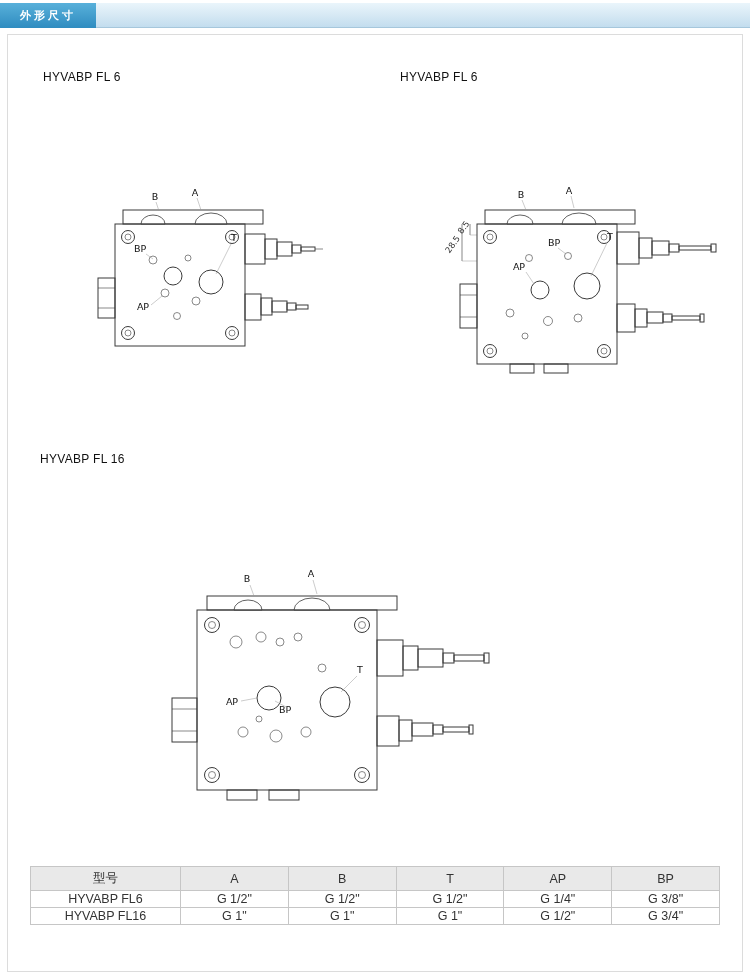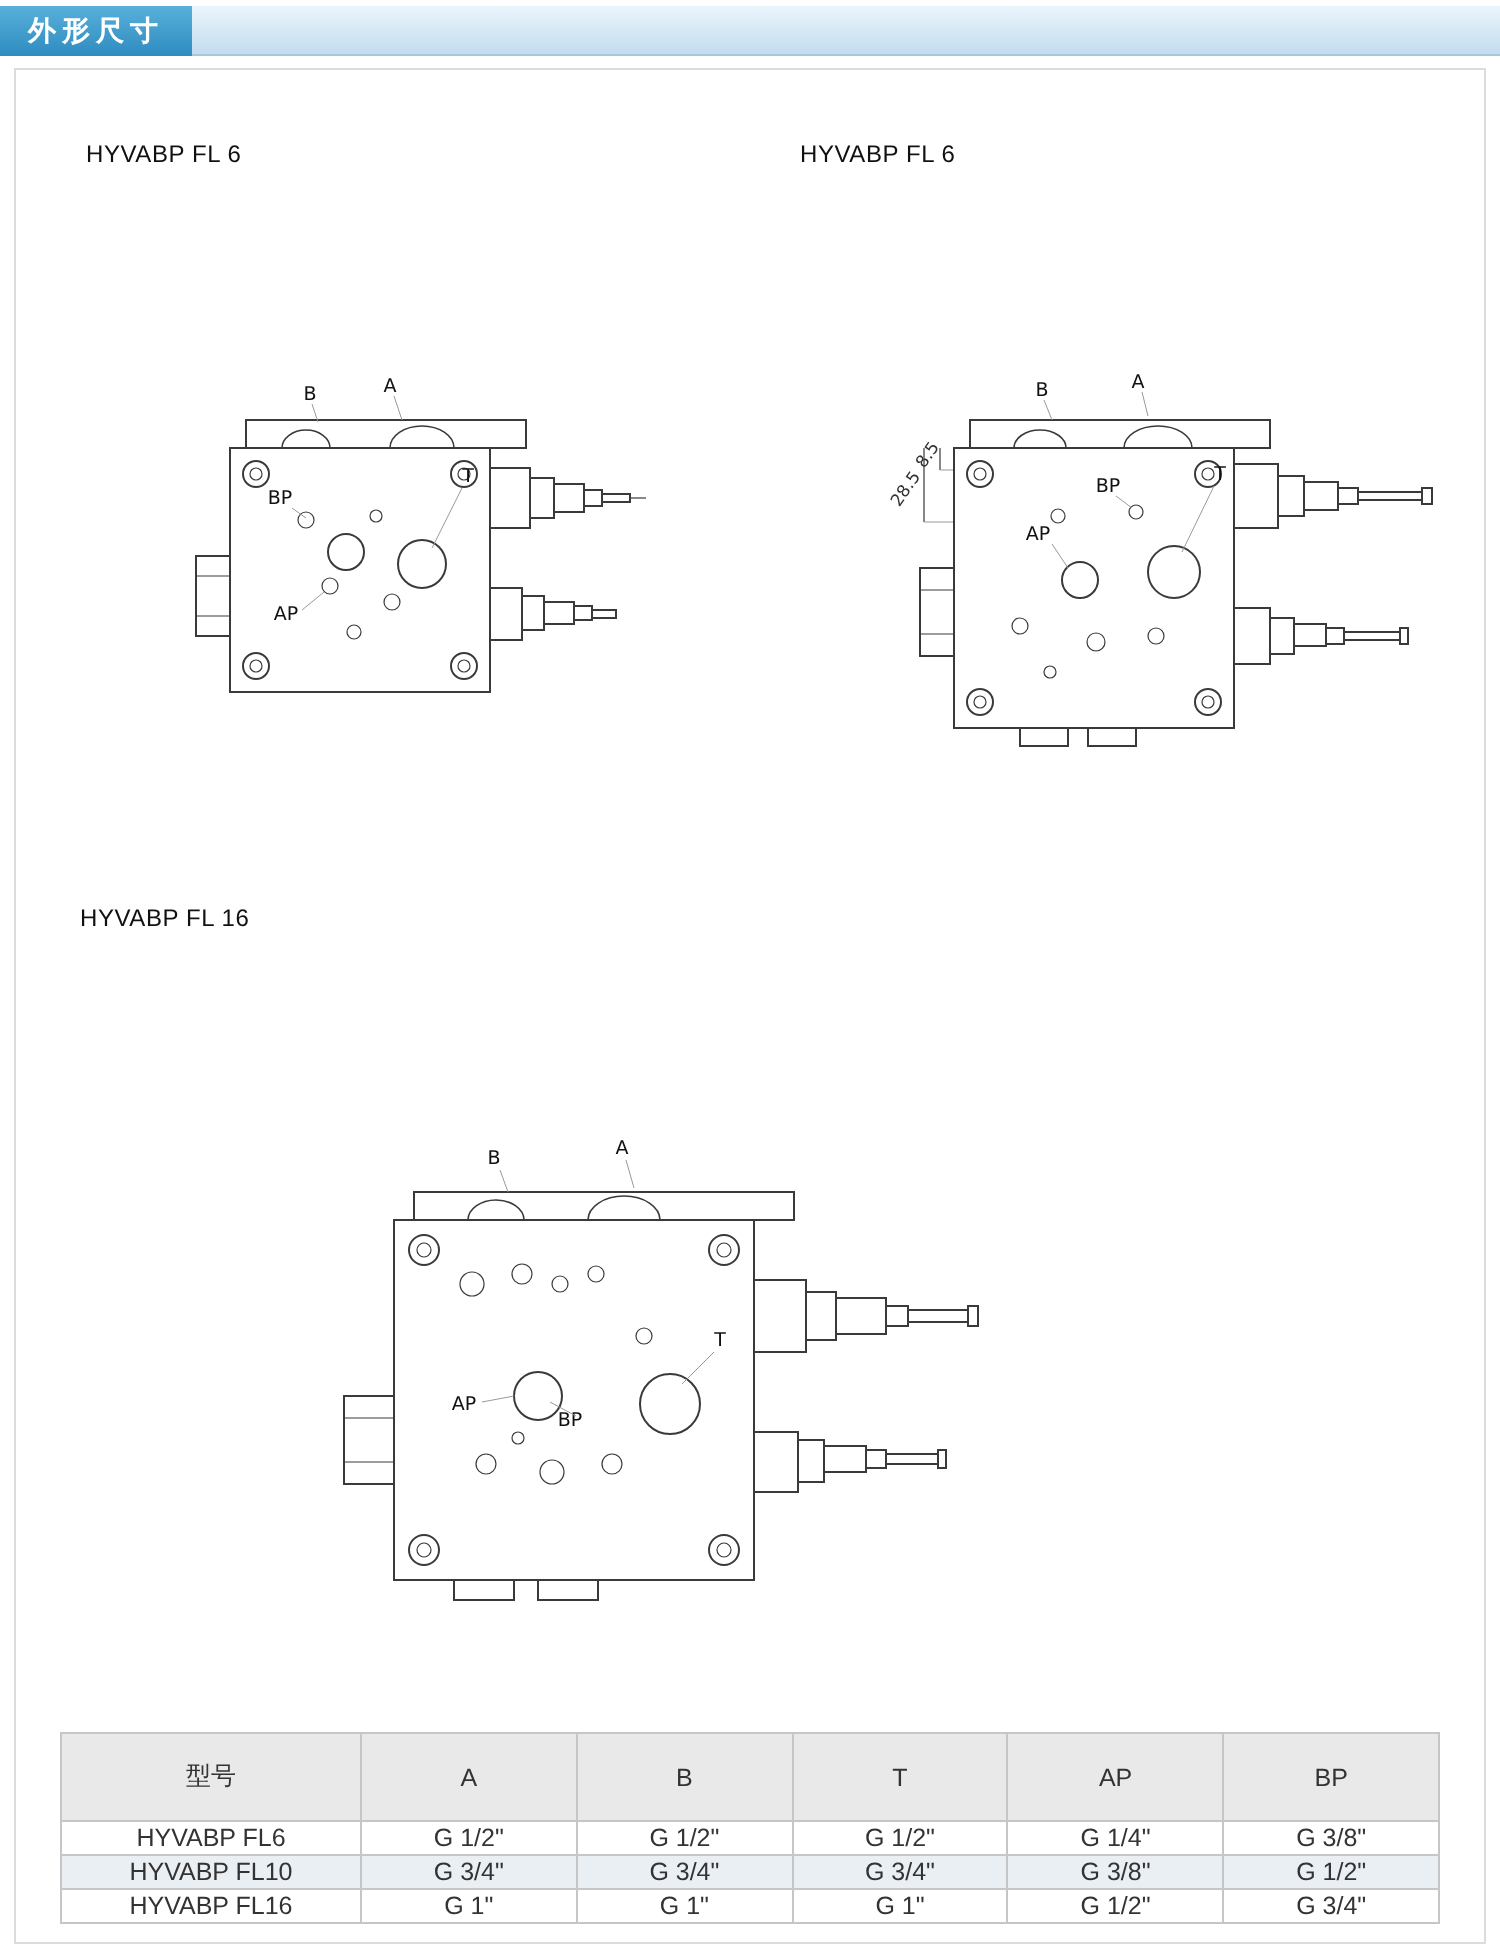--- a/index.html
+++ b/index.html
@@ -1,32 +1,32 @@
 <!DOCTYPE html>
 <html><head>
 <meta charset="utf-8">
 <style>
   *{margin:0;padding:0;box-sizing:border-box}
   html,body{width:750px;height:977px;background:#fff;font-family:"Liberation Sans","DejaVu Sans",sans-serif;position:relative;overflow:hidden}
   .topbar{position:absolute;left:0;top:3px;width:750px;height:25px;background:linear-gradient(#eaf5fb,#c3ddee);border-bottom:1px solid #a6c7dc;display:flex}
-  .tab{min-width:96px;height:25px;padding:0 14px;background:linear-gradient(#58b0da,#2f8cc0);color:#fff;font-size:14px;font-weight:bold;display:flex;align-items:center;justify-content:center;letter-spacing:3px}
+  .tab{min-width:96px;height:25px;padding:0 14px;background:linear-gradient(#58b0da,#2f8cc0);color:#fff;font-size:11px;font-weight:bold;display:flex;align-items:center;justify-content:center;letter-spacing:3px}
   .frame{position:absolute;left:7px;top:34px;width:736px;height:938px;border:1px solid #dcdcdc;background:#fff}
   .drawing{position:absolute}
   .dtitle{position:absolute;left:18px;top:4px;font-size:12px;font-weight:normal;color:#111;letter-spacing:.3px}
   .drawing svg{position:absolute;left:0;top:22px}
   .dl{stroke:#555;stroke-width:.7;fill:none}
   .el{stroke:#999;stroke-width:.5;fill:none}
   .s{fill:none;stroke:#3a3a3a;stroke-width:1}
   .t{fill:none;stroke:#3a3a3a;stroke-width:.6}
   .w{fill:#fff;stroke:#3a3a3a;stroke-width:.8}
   .dt{font-size:8.5px;fill:#333;text-anchor:middle;font-family:"DejaVu Sans",sans-serif}
   .pl{font-size:9.5px;fill:#111;text-anchor:middle;font-family:"DejaVu Sans",sans-serif}
   table{position:absolute;left:30px;top:866px;width:690px;border-collapse:collapse;table-layout:fixed}
   th,td{border:1px solid #c6c6c6;height:17px;font-size:12.5px;color:#333;text-align:center;font-weight:normal;vertical-align:middle}
-  th{background:#e9e9e9;height:44px}
+  th{background:#e9e9e9;height:24px}
   tr.alt td{background:#eaeff4}
   col.c0{width:150px}
 </style>
 </head>
 <body>
 
 <div class="topbar">
   <div class="tab">外形尺寸</div>
 </div>
 <div class="frame"></div>
@@ -317,28 +317,20 @@
   </thead>
   <tbody>
     <tr>
       <td>HYVABP FL6</td>
       <td>G 1/2"</td>
       <td>G 1/2"</td>
       <td>G 1/2"</td>
       <td>G 1/4"</td>
       <td>G 3/8"</td>
     </tr>
-    <tr class="alt">
-      <td>HYVABP FL10</td>
-      <td>G 3/4"</td>
-      <td>G 3/4"</td>
-      <td>G 3/4"</td>
-      <td>G 3/8"</td>
-      <td>G 1/2"</td>
-    </tr>
     <tr>
       <td>HYVABP FL16</td>
       <td>G 1"</td>
       <td>G 1"</td>
       <td>G 1"</td>
       <td>G 1/2"</td>
       <td>G 3/4"</td>
     </tr>
   </tbody>
 </table>

